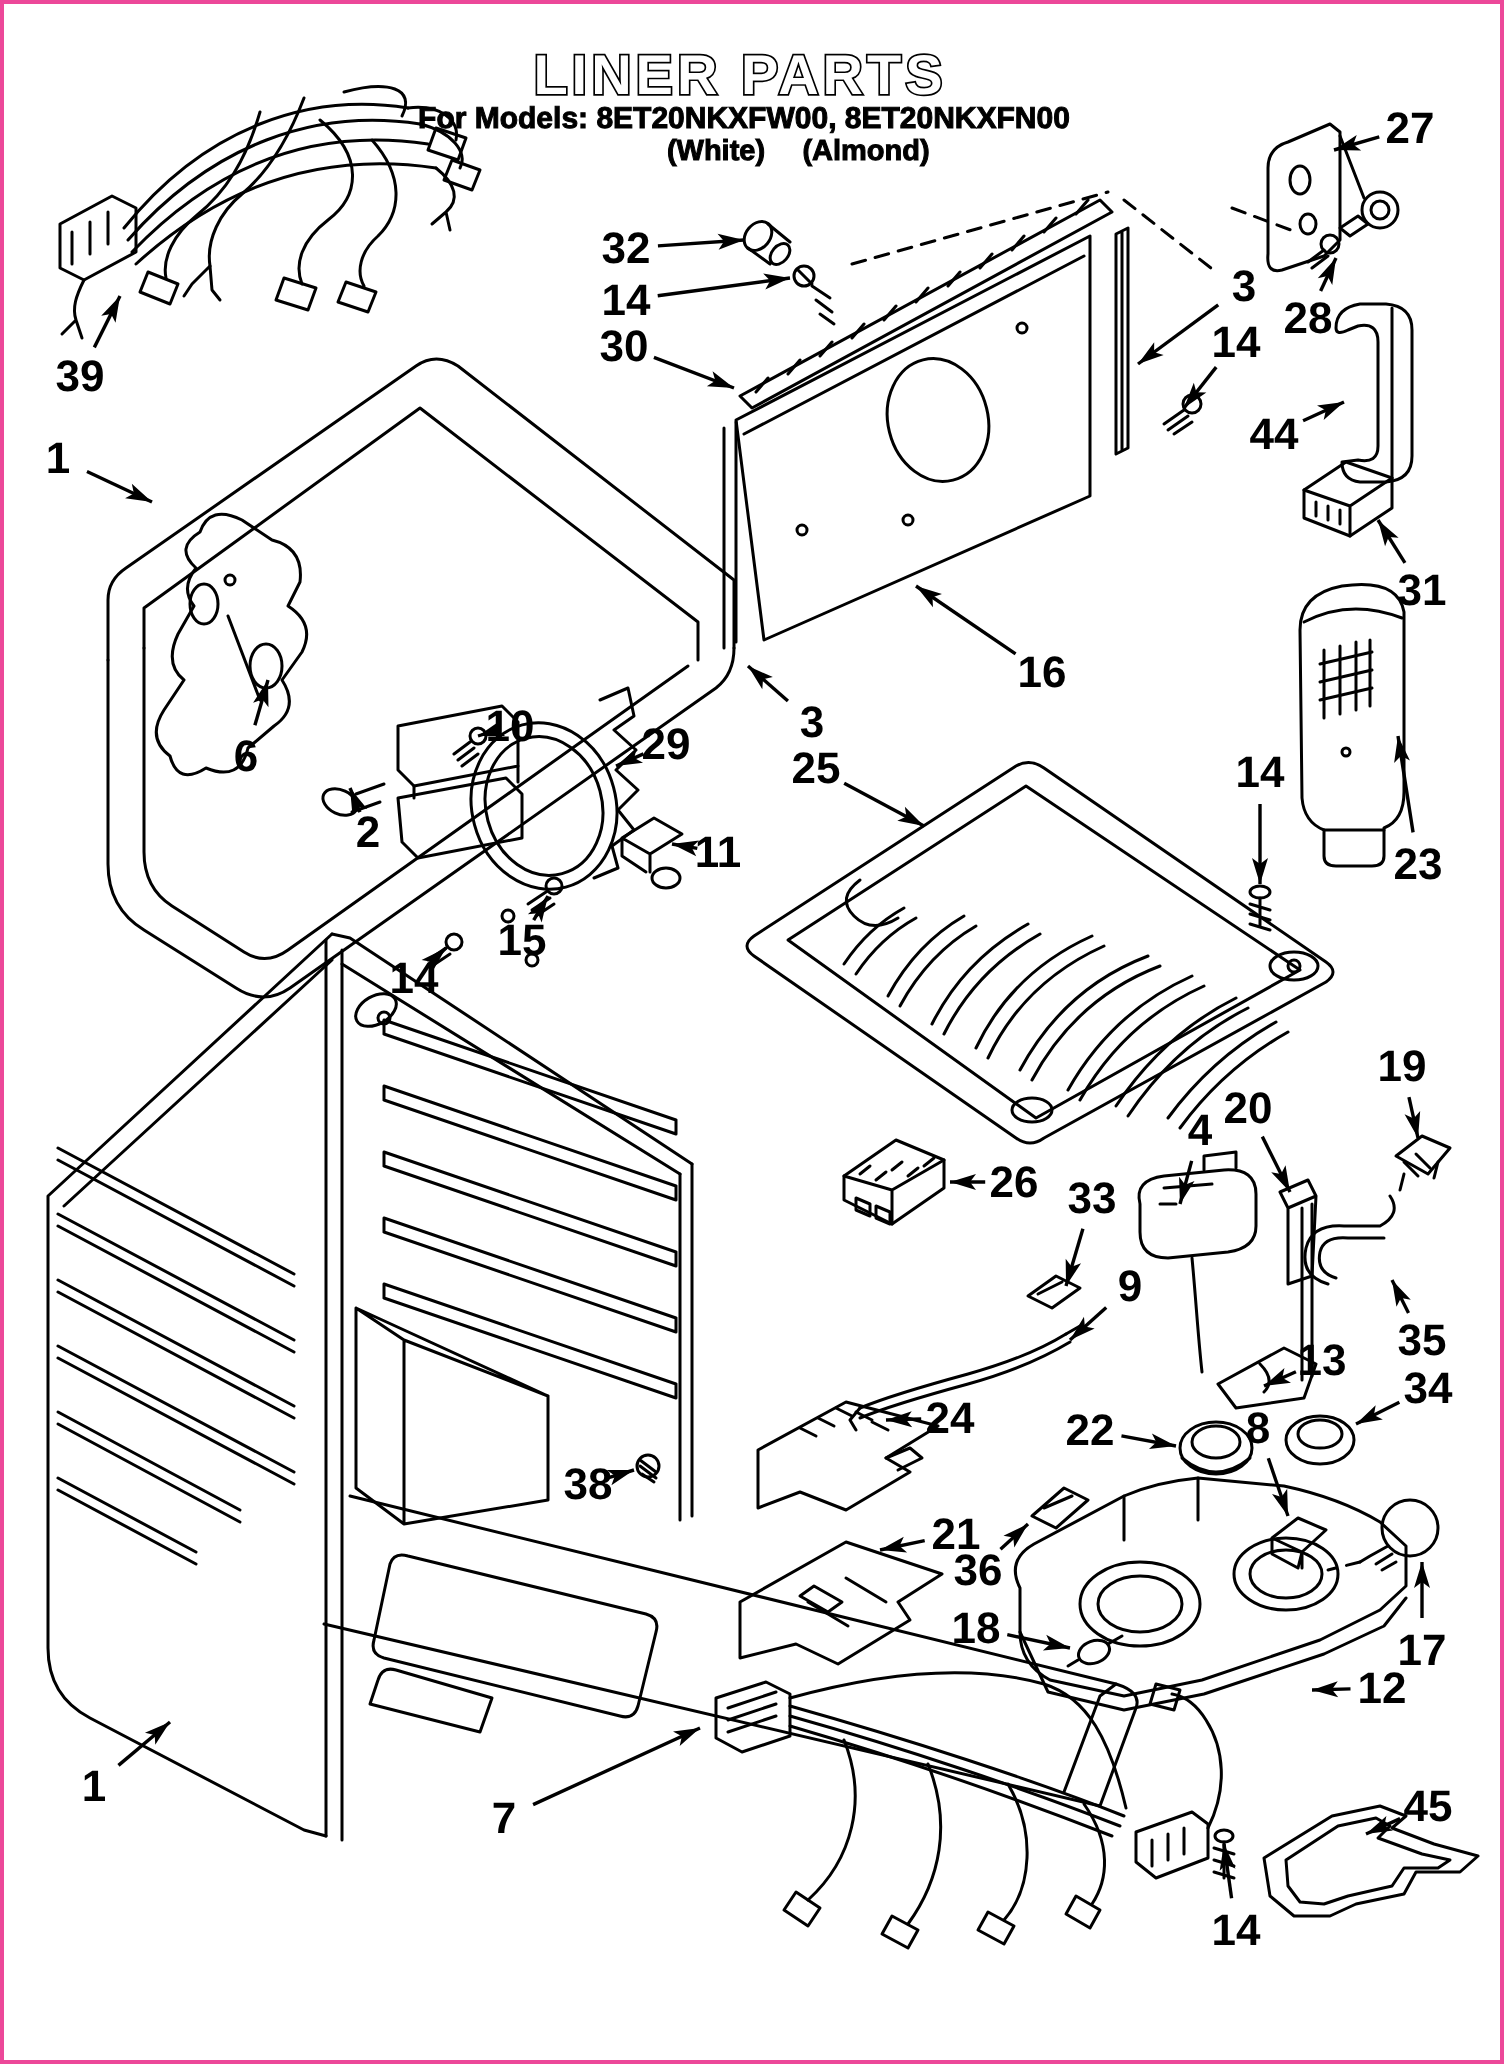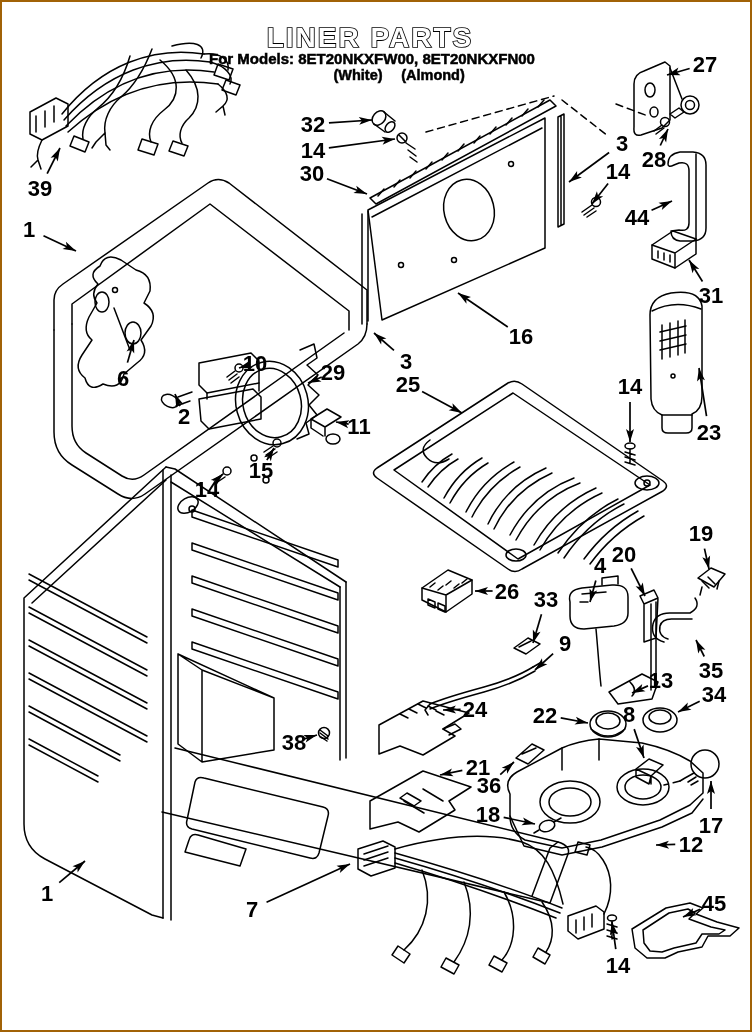--- a/index.html
+++ b/index.html
@@ -1,17 +1,17 @@
 <!DOCTYPE html>
 <html><head>
 <meta charset="utf-8">
 <style>
   html,body{margin:0;padding:0;background:#e8e8e8;}
   .page{position:relative;width:752px;height:1032px;background:#ffffff;box-sizing:border-box;
-        border:2px solid #a16207;overflow:hidden;margin:0 auto;
+        border:2px solid #ec4899;overflow:hidden;margin:0 auto;
         font-family:"Liberation Sans",sans-serif;padding-left:22px;}
   svg{position:absolute;left:0;top:0;}
   .title-text{font-family:"Liberation Sans",sans-serif;font-weight:bold;font-size:28px;letter-spacing:2px;
               fill:#ffffff;stroke:#000000;stroke-width:1.7px;paint-order:stroke;}
   .models-text{font-family:"Liberation Sans",sans-serif;font-weight:bold;font-size:15px;fill:#000;stroke:#000;stroke-width:.5px;}
   .finish-text{font-family:"Liberation Sans",sans-serif;font-weight:bold;font-size:14.5px;fill:#000;stroke:#000;stroke-width:.5px;}
   .callout{font-family:"Liberation Sans",sans-serif;font-weight:bold;font-size:22px;fill:#000;
            text-anchor:middle;dominant-baseline:central;}
   .leader{stroke:#000;stroke-width:1.7;}
   .art{stroke:#000;fill:none;stroke-width:1.5;stroke-linecap:round;stroke-linejoin:round;}

